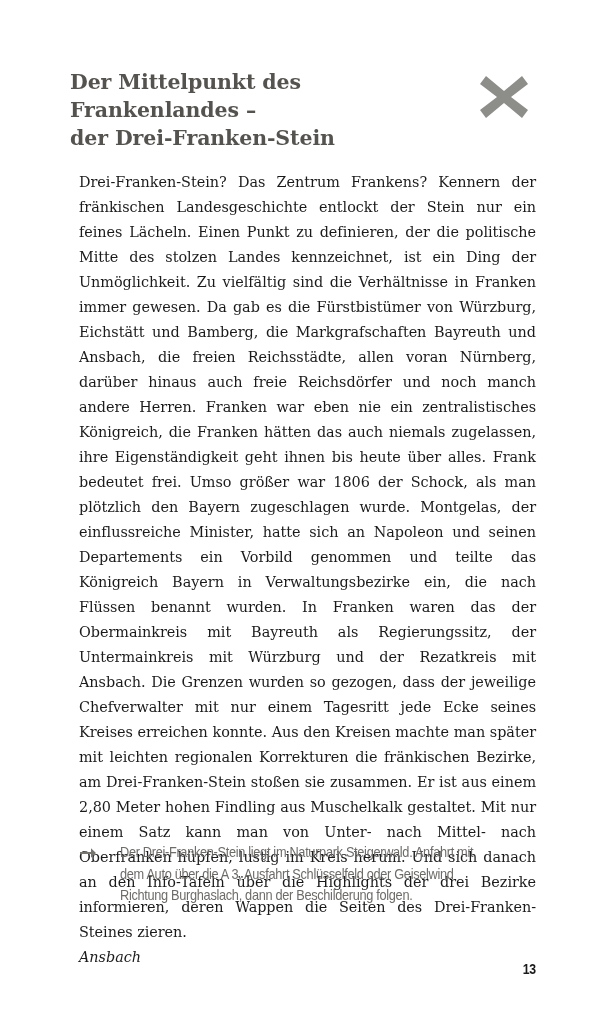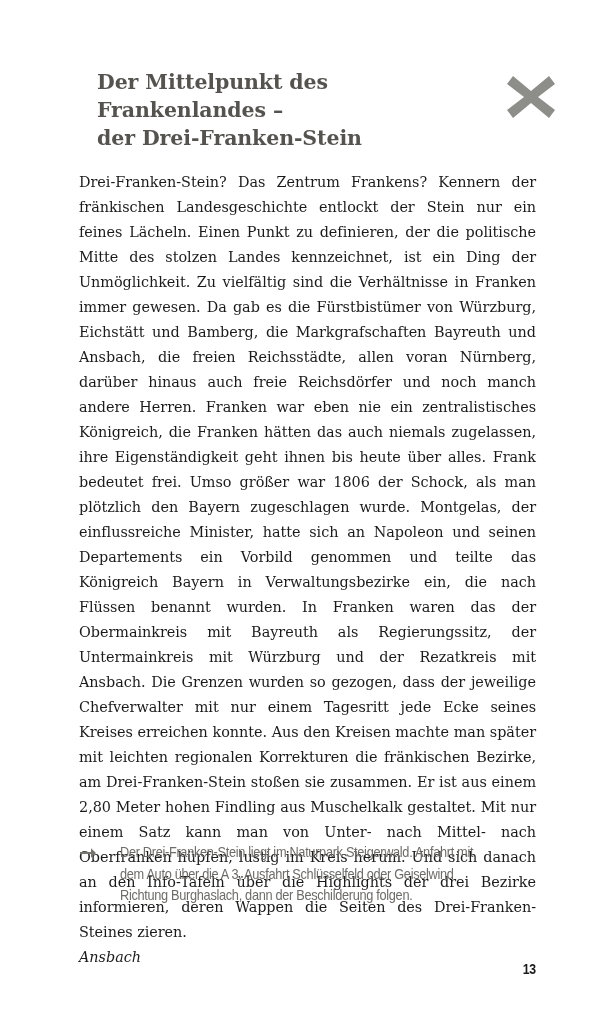--- a/index.html
+++ b/index.html
@@ -14,21 +14,21 @@
     width: 602px;
     height: 1020px;
     background: #ffffff;
     overflow: hidden;
     box-sizing: border-box;
   }
 
   
   .header {
     position: absolute;
-    left: 97px;
+    left: 70px;
     top: 68px;
     width: 457px;
     height: 70px;
   }
 
   .page-title {
     margin: 0;
     font-family: "DejaVu Serif", "Liberation Serif", serif;
     font-weight: 700;
     font-size: 20.5px;

